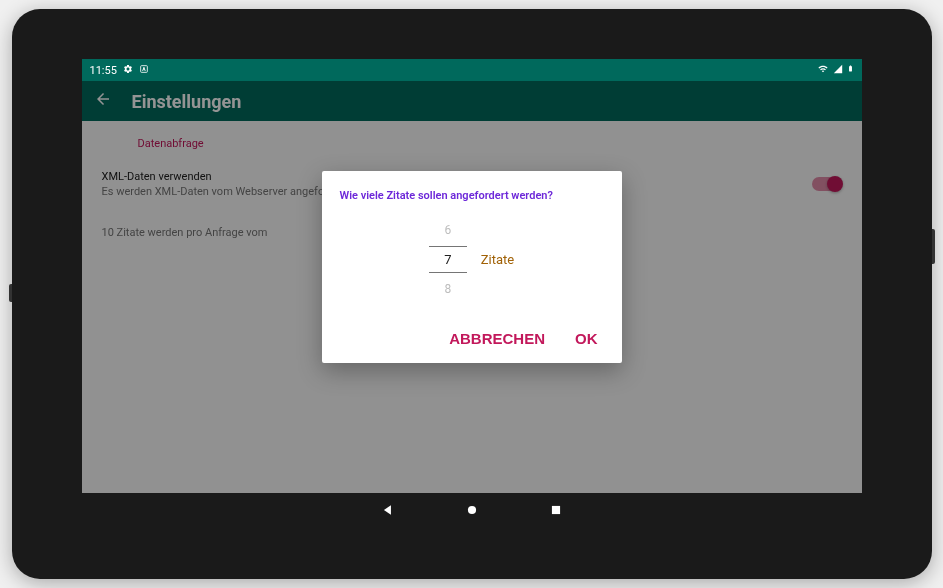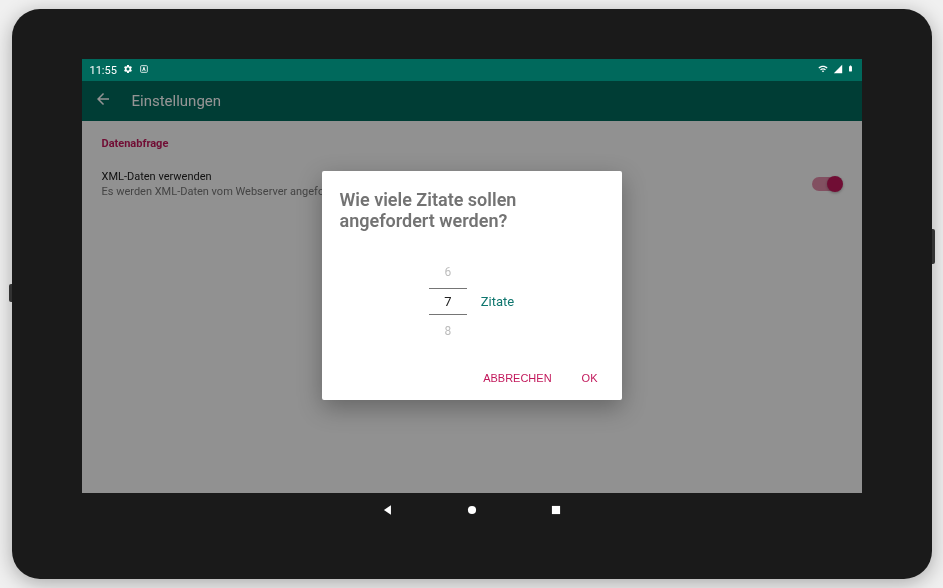--- a/index.html
+++ b/index.html
@@ -76,33 +76,34 @@
       display: flex;
       align-items: center;
       padding: 0 12px;
       gap: 20px;
       color: white;
     }
     .back-arrow {
       cursor: pointer;
     }
     .app-title {
-      font-size: 15px;
-      font-weight: 400;
+      font-size: 18px;
+      font-weight: 700;
     }
     .content {
       padding: 16px 20px;
       background: #fafafa;
       height: calc(100% - 62px - 36px);
     }
     .section-header {
       color: #c2185b;
       font-size: 11px;
-      font-weight: 700;
+      font-weight: 400;
       margin-bottom: 12px;
+      margin-left: 36px;
     }
     .setting-row {
       display: flex;
       justify-content: space-between;
       align-items: center;
       padding: 8px 0;
       margin-bottom: 12px;
     }
     .setting-text {
       flex: 1;
@@ -159,24 +160,24 @@
       padding-top: 90px;
     }
     .dialog {
       width: 300px;
       background: white;
       border-radius: 2px;
       box-shadow: 0 8px 24px rgba(0,0,0,0.3);
       padding: 18px 18px 8px 18px;
     }
     .dialog-title {
-      font-size: 18px;
+      font-size: 11px;
       font-weight: 600;
-      color: #737373;
-      margin-bottom: 28px;
+      color: #6d28d9;
+      margin-bottom: 15px;
     }
     .picker {
       display: flex;
       align-items: center;
       justify-content: center;
       gap: 14px;
       margin-bottom: 20px;
     }
     .picker-column {
       display: flex;
@@ -194,30 +195,30 @@
       color: #212121;
       padding: 5px 0;
       border-top: 1px solid #757575;
       border-bottom: 1px solid #757575;
       width: 100%;
       text-align: center;
       margin: 3px 0;
     }
     .picker-label {
       font-size: 13px;
-      color: #0f766e;
+      color: #a16207;
     }
     .dialog-actions {
       display: flex;
       justify-content: flex-end;
       gap: 18px;
     }
     .dialog-button {
-      font-size: 11px;
-      font-weight: 400;
+      font-size: 15px;
+      font-weight: 700;
       color: #c2185b;
       text-transform: uppercase;
       padding: 8px 6px;
       cursor: pointer;
       background: none;
       border: none;
     }
   </style>
 </head>
 <body>
@@ -276,20 +277,21 @@
       <div class="setting-row">
         <div class="setting-text">
           <div class="setting-title">XML-Daten verwenden</div>
           <div class="setting-subtitle">Es werden XML-Daten vom Webserver angefordert.</div>
         </div>
         <div class="switch"></div>
       </div>
 
       <div class="setting-row">
         <div class="setting-text">
+          <div class="setting-subtitle">10 Zitate werden pro Anfrage vom</div>
         </div>
       </div>
     </div>
 
     <div class="nav-bar">
       <span>
         <svg width="14" height="14" viewBox="0 0 24 24" fill="white">
             <path d="M17 4 L5 12 L17 20 Z"></path>
           </svg>
       </span>

